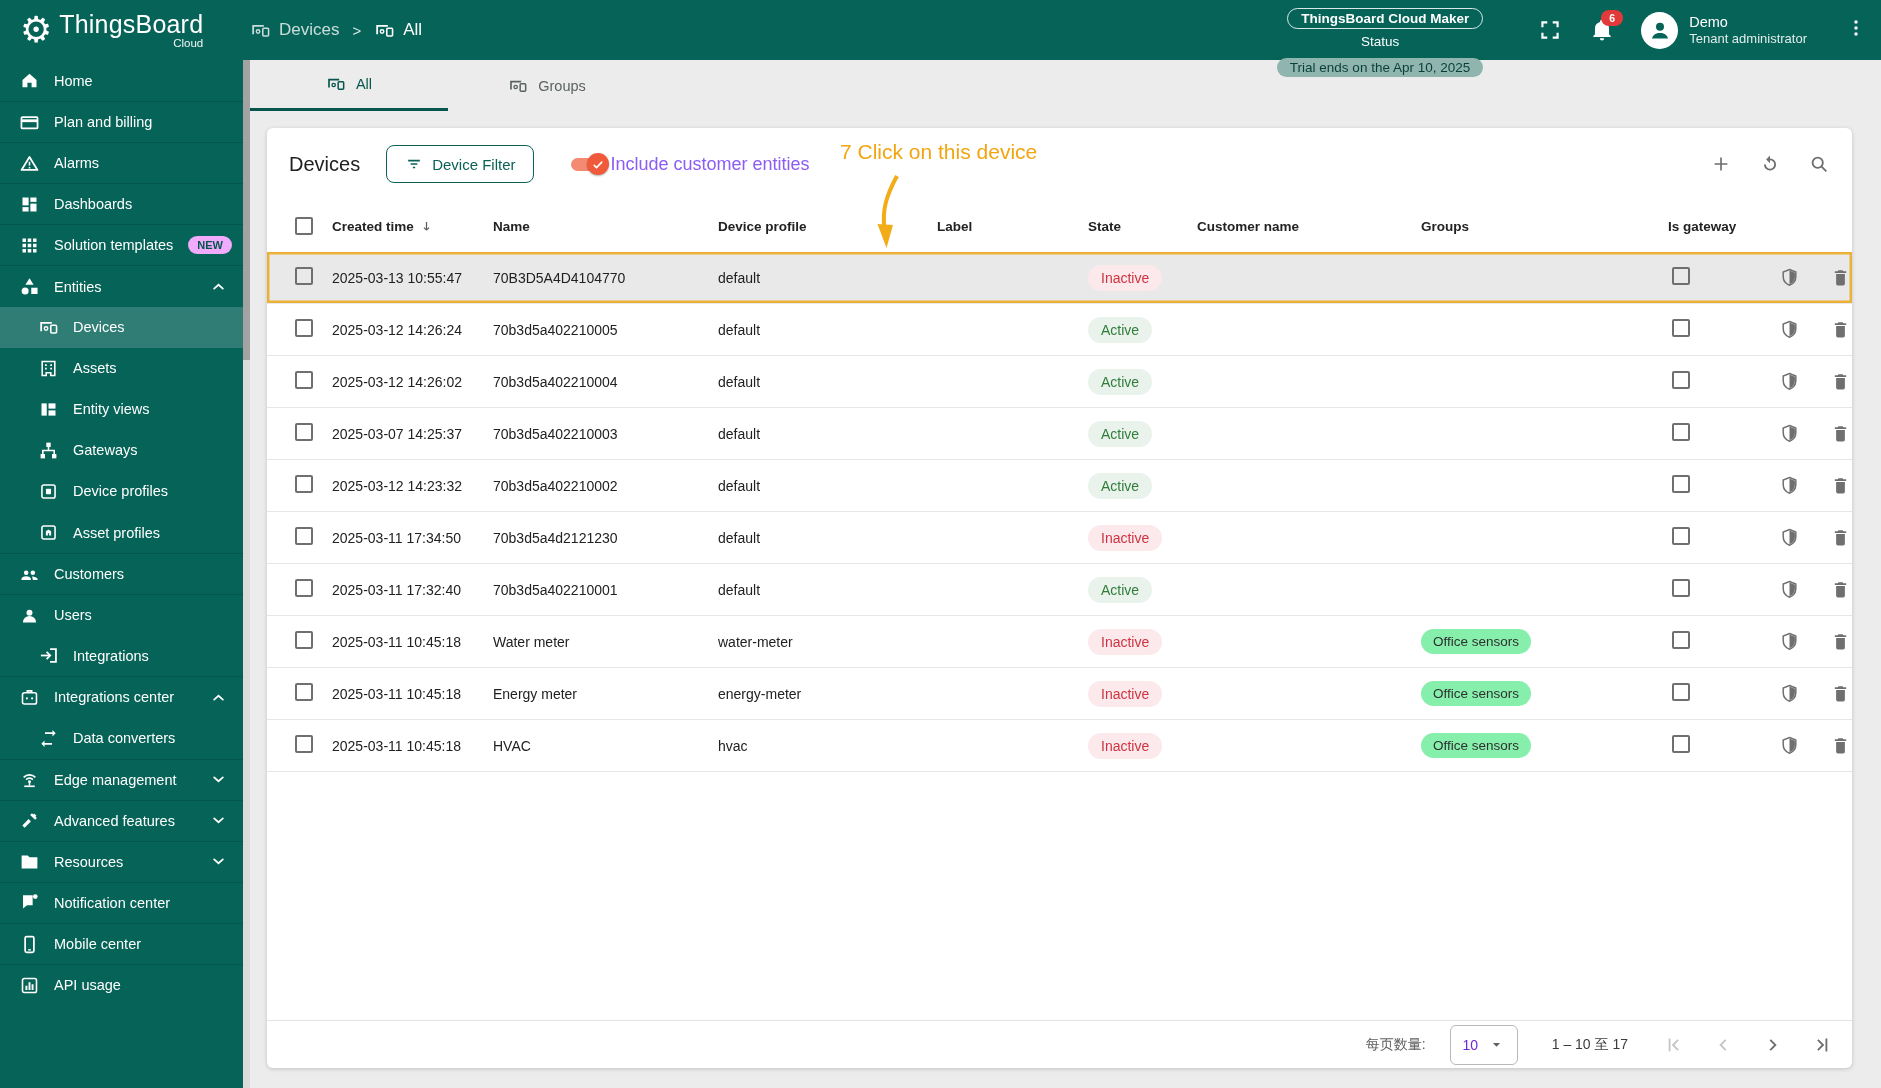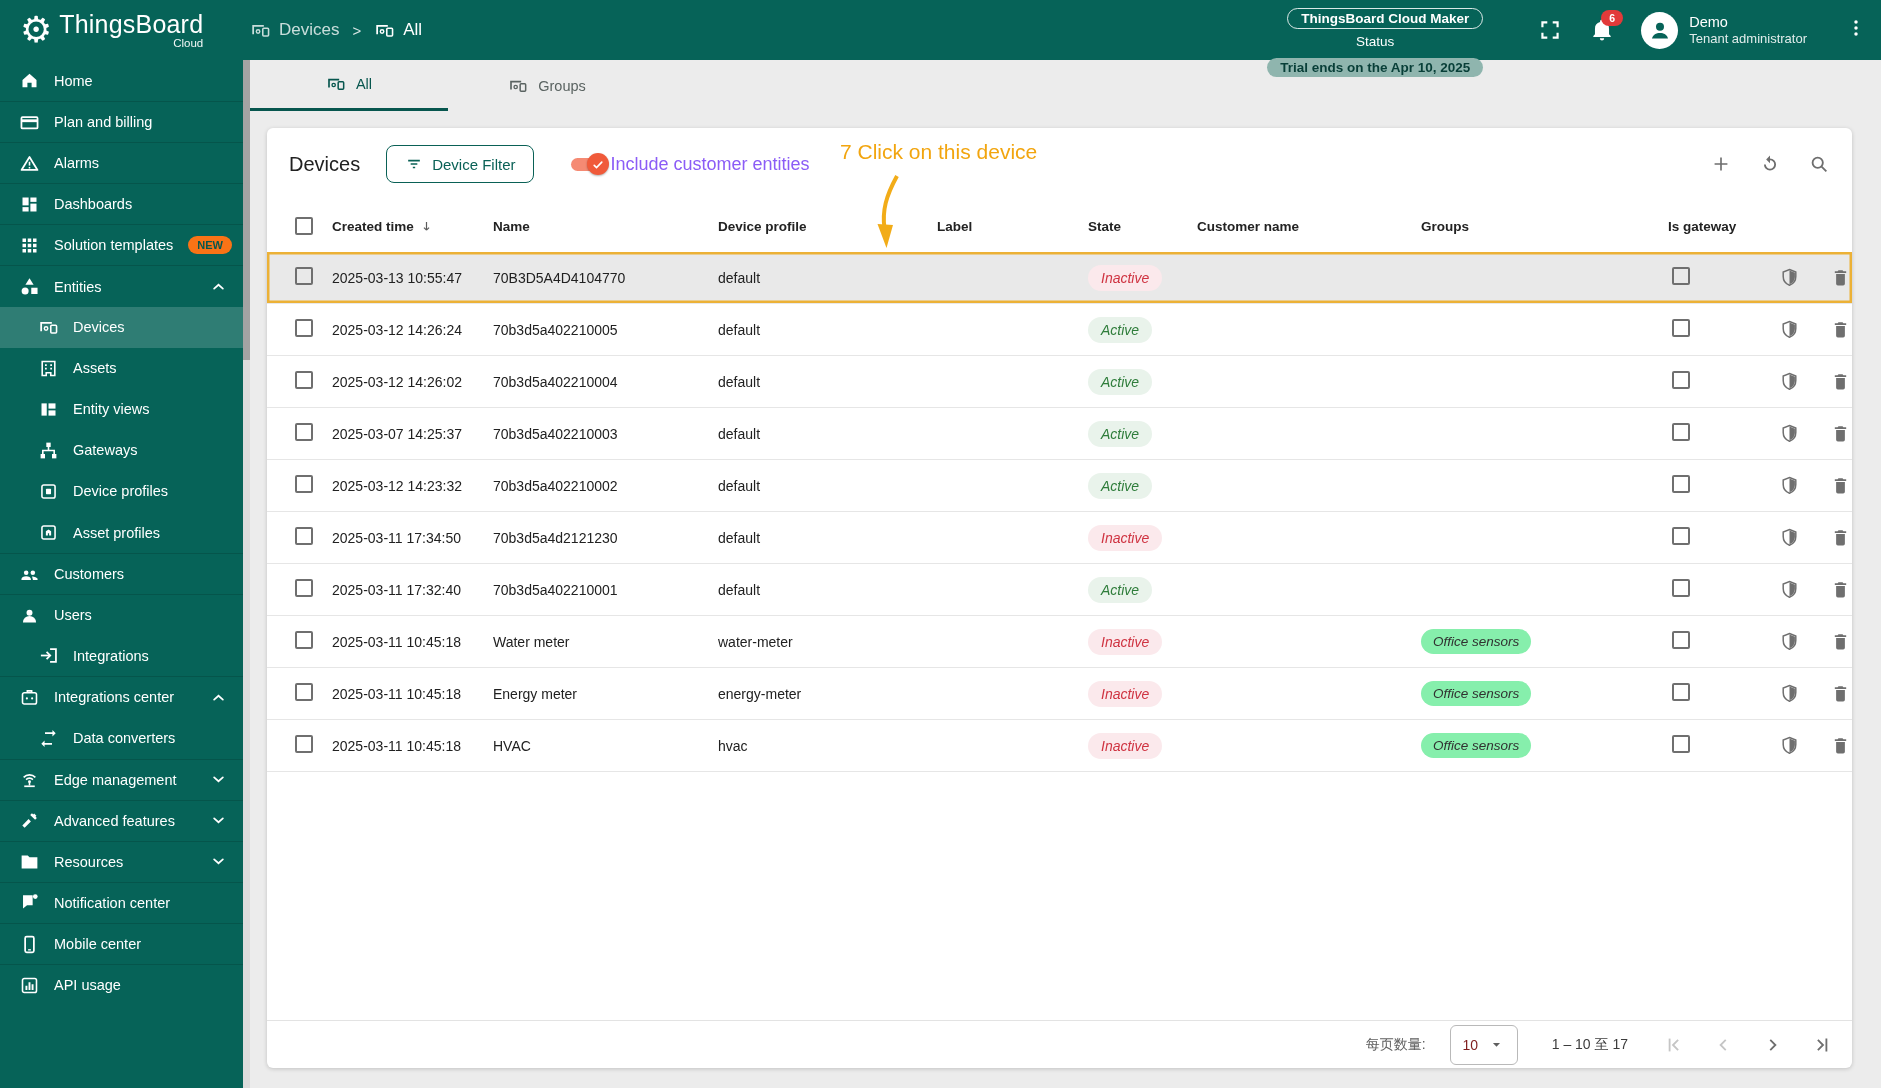--- a/index.html
+++ b/index.html
@@ -17,21 +17,21 @@
   .breadcrumb{display:flex;align-items:center;gap:9px;font-size:17px;}
   .crumb{display:flex;align-items:center;gap:8px;}
   .crumb .ic{width:21px;height:21px;}
   .crumb-0{color:rgba(255,255,255,.78);}
   .crumb-sep{color:rgba(255,255,255,.85);font-size:15px;margin:0 4px;}
   .header-right{margin-left:auto;display:flex;align-items:center;padding-right:14px;}
   .sub-block{display:flex;flex-direction:column;gap:5px;align-items:flex-end;margin-right:28px;}
   .sub-row{display:flex;align-items:center;gap:9px;font-size:13.5px;color:#fff;flex-direction:column;}
   .pill{border-radius:14px;padding:2px 13px;font-size:13.5px;white-space:nowrap;}
   .pill.outline{border:1.5px solid rgba(255,255,255,.85);font-weight:600;}
-  .pill.filled{background:#8fb5ae;color:#083f38;font-weight:700;}
+  .pill.filled{background:#8fb5ae;color:#083f38;font-weight:400;}
   .hicon{width:26px;height:26px;color:#fff;position:relative;margin-left:26px;cursor:pointer;}
   .hicon .ic{width:26px;height:26px;}
   .badge-count{position:absolute;top:-7px;right:-8px;background:#e23a3a;color:#fff;font-size:10.5px;font-weight:700;
      min-width:16px;height:16px;border-radius:9px;display:flex;align-items:center;justify-content:center;padding:0 3px;}
   .avatar{width:37px;height:37px;border-radius:50%;background:#fff;color:#066358;display:flex;align-items:center;justify-content:center;margin-left:26px;cursor:pointer;}
   .avatar .ic{width:26px;height:26px;}
   .user-block{margin-left:11px;display:flex;flex-direction:column;line-height:1.25;}
   .user-name{font-size:14.5px;}
   .user-role{font-size:13px;color:rgba(255,255,255,.88);}
   .kebab{width:22px;height:26px;color:#fff;margin-left:38px;cursor:pointer;}
@@ -40,21 +40,21 @@
   
   #sidebar{position:absolute;top:60px;left:0;width:243px;bottom:0;background:#066358;overflow:hidden;z-index:4;}
   .sb-item{height:41.1px;box-sizing:border-box;display:flex;align-items:center;padding-left:19px;color:#fff;position:relative;cursor:pointer;}
   .sb-item.lvl0{border-top:1px solid rgba(0,0,0,.14);}
   .sb-item.lvl0:first-child{border-top:none;}
   .sb-item.child{padding-left:38px;}
   .sb-item.selected{background:rgba(255,255,255,.17);}
   .sb-item .ic{width:21px;height:21px;flex:none;}
   .sb-item .lbl{margin-left:14px;font-size:14.5px;font-weight:500;white-space:nowrap;}
   .sb-item .chev{position:absolute;right:15px;width:19px;height:19px;}
-  .badge-new{position:absolute;right:11px;background:#f97316;color:#07564e;font-size:11px;font-weight:700;padding:3px 9px;border-radius:11px;}
+  .badge-new{position:absolute;right:11px;background:#f0abfc;color:#07564e;font-size:11px;font-weight:700;padding:3px 9px;border-radius:11px;}
   #sb-scrollbar{position:absolute;top:60px;left:243px;width:7px;bottom:0;background:#dcdcdc;z-index:4;}
   #sb-thumb{position:absolute;top:0;left:0;width:7px;height:300px;background:#a3a3a3;}
 
   
   .tabstrip{position:absolute;left:250px;top:60px;right:0;height:68px;background:#ececec;display:flex;}
   .tab{width:198px;height:51px;box-sizing:border-box;display:flex;align-items:center;justify-content:center;gap:10px;
        font-size:14.5px;font-weight:500;color:#5a6361;cursor:pointer;}
   .tab .ic{width:20px;height:20px;}
   .tab.active{color:#07564e;border-bottom:3px solid #07564e;}
 
@@ -88,34 +88,34 @@
   .th .ic{width:17px;height:17px;color:#5c5c5c;}
   .tbody{position:absolute;top:124px;left:0;right:0;}
   .trow{height:52px;box-sizing:border-box;display:grid;grid-template-columns:var(--cols);align-items:center;
       border-bottom:1px solid #e6e6e6;font-size:14px;color:#212121;cursor:pointer;}
   .trow.hl{background:#e9e9e9;box-shadow:inset 0 0 0 2.5px #ecb136;border-bottom-color:transparent;}
   .cell{padding-left:9px;white-space:nowrap;overflow:hidden;}
   .cb-cell{padding-left:28px;}
   .gw-cell{padding-left:13px;}
   .cb{width:18px;height:18px;box-sizing:border-box;border:2px solid #6f6f6f;border-radius:2px;display:inline-block;cursor:pointer;background:#fff;}
   .trow.hl .cb{background:transparent;}
-  .chip{display:inline-block;padding:5px 13px;border-radius:15px;font-size:14px;font-style:italic;}
+  .chip{display:inline-block;padding:5px 13px;border-radius:15px;font-size:14px;}
   .chip-active{background:#e9f3eb;color:#2f7d3b;}
   .chip-inactive{background:#fbe9ec;color:#cf3341;}
   .chip-group{background:#86efac;color:#303030;font-size:13.5px;padding:5px 12px;}
   .actions-cell{display:flex;justify-content:flex-end;gap:30px;padding-right:12px;color:#6f6f6f;}
   .actions-cell .abtn{width:21px;height:21px;cursor:pointer;background:none;border:none;padding:0;color:#6f6f6f;}
   .actions-cell .ic{width:21px;height:21px;}
 
   
   .pagination{position:absolute;left:0;right:0;bottom:0;height:48px;border-top:1px solid #e3e3e3;
       display:flex;align-items:center;justify-content:flex-end;gap:24px;padding-right:18px;box-sizing:border-box;
       font-size:14px;color:#5f5f5f;}
   .pp-select{display:flex;align-items:center;justify-content:center;gap:10px;width:66px;height:38px;
-      border:1px solid #b9b9b9;border-radius:6px;color:#7f1d1d;cursor:pointer;}
+      border:1px solid #b9b9b9;border-radius:6px;color:#6d28d9;cursor:pointer;}
   .pp-select .ic{width:17px;height:17px;color:#5f5f5f;}
   .range{color:#3c3c3c;margin:0 10px;}
   .pnav{display:flex;align-items:center;gap:28px;}
   .pnav .nbtn{width:22px;height:22px;cursor:pointer;color:#6e6e6e;}
   .pnav .nbtn.disabled{color:#c5c5c5;cursor:default;}
   .pnav .ic{width:22px;height:22px;}
 </style>
 </head>
 <body>
 

